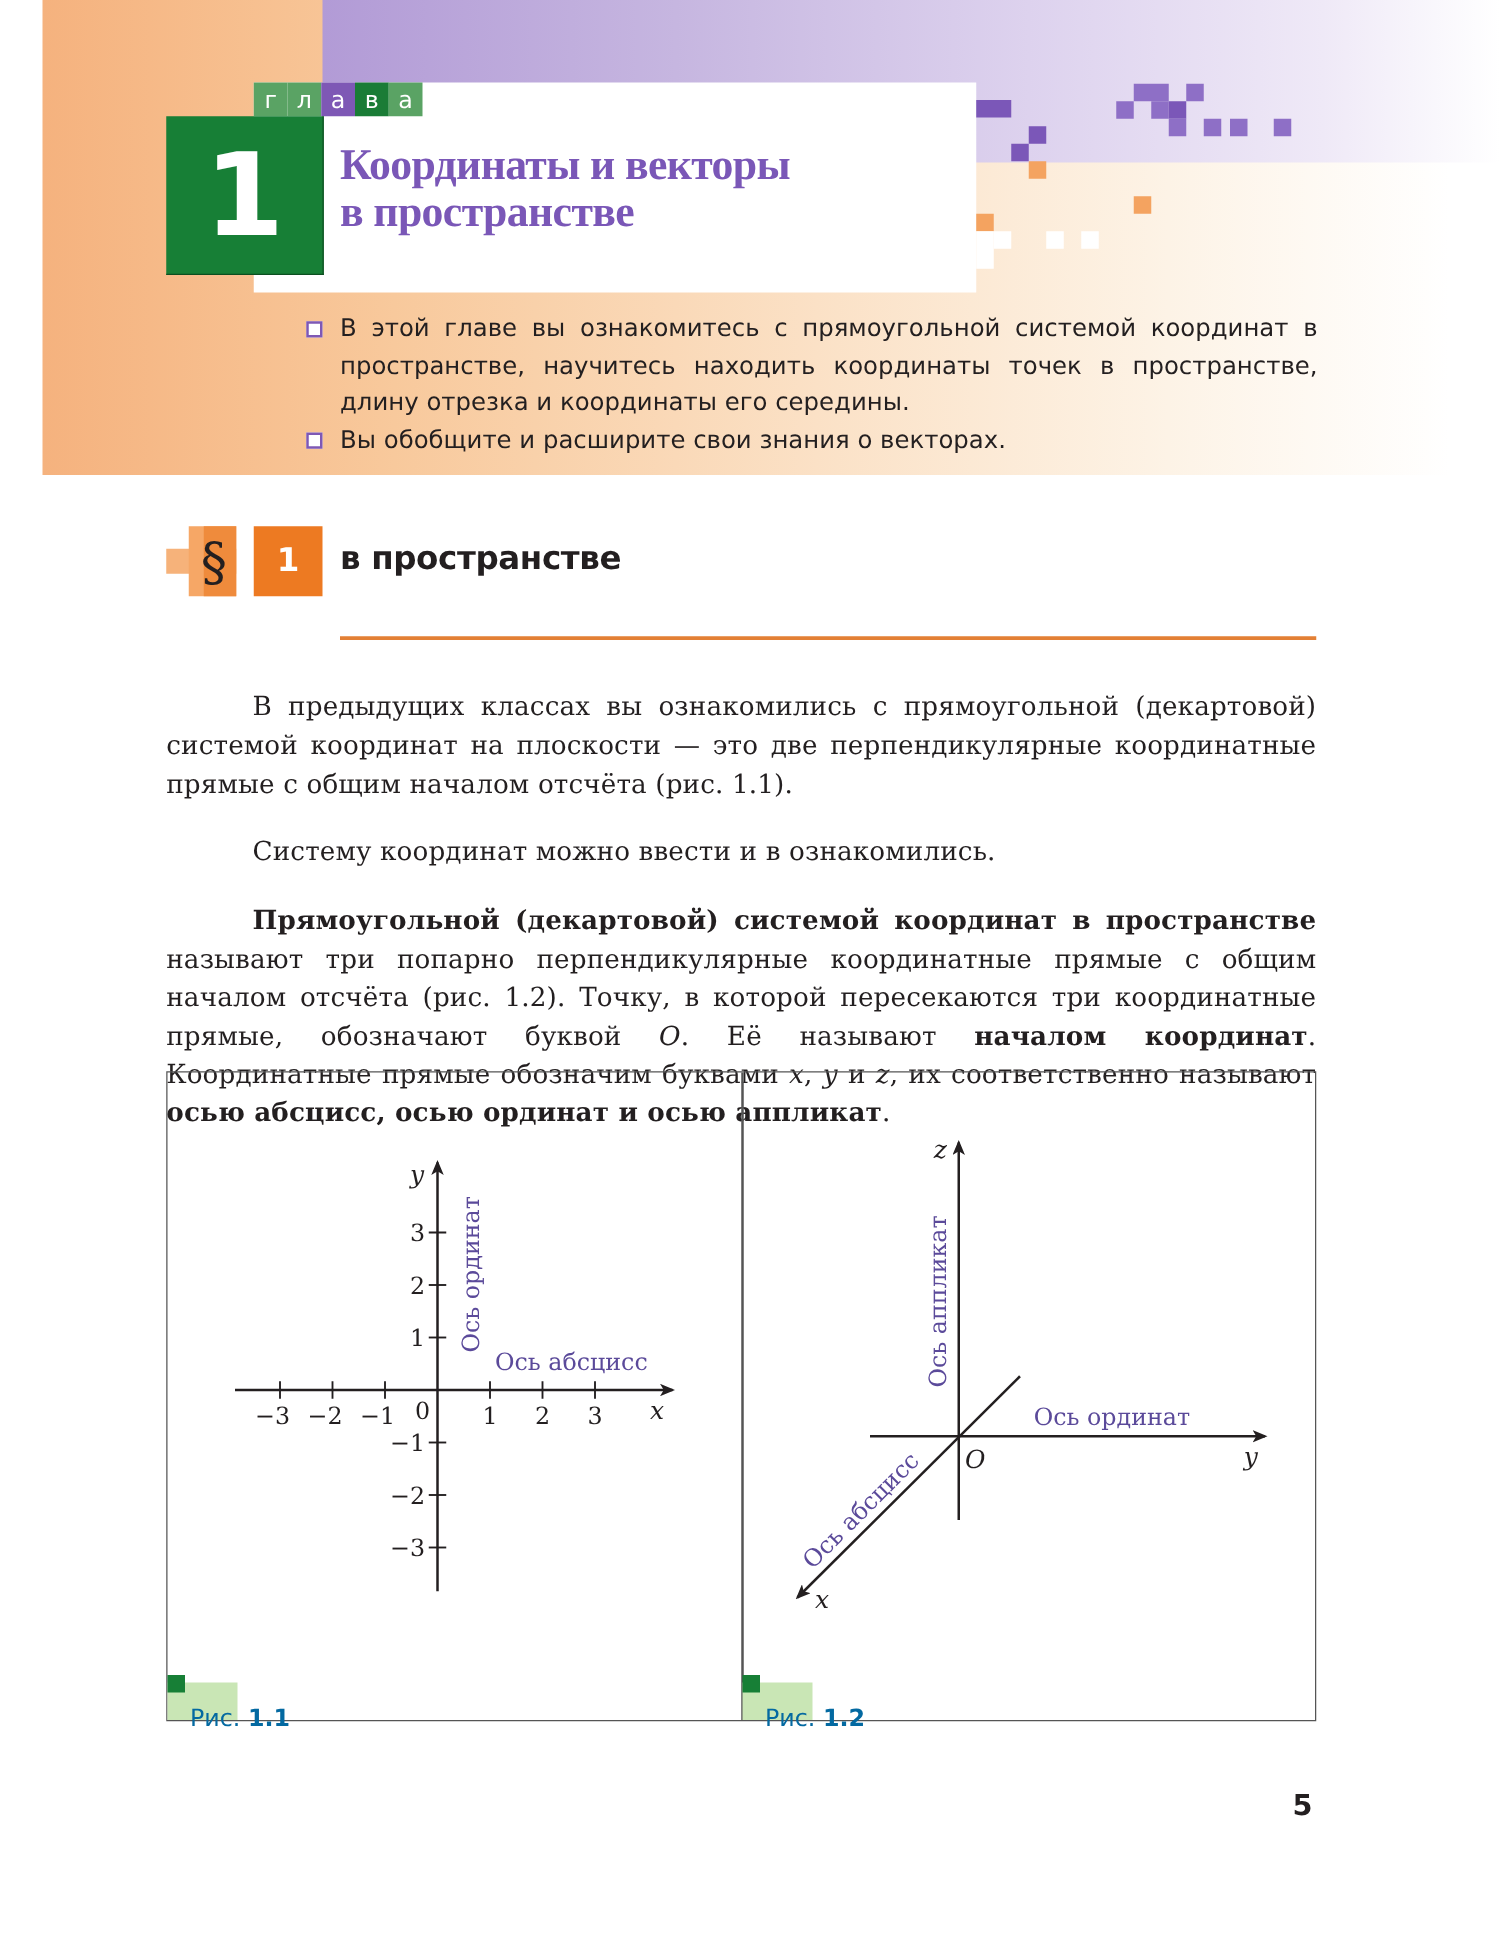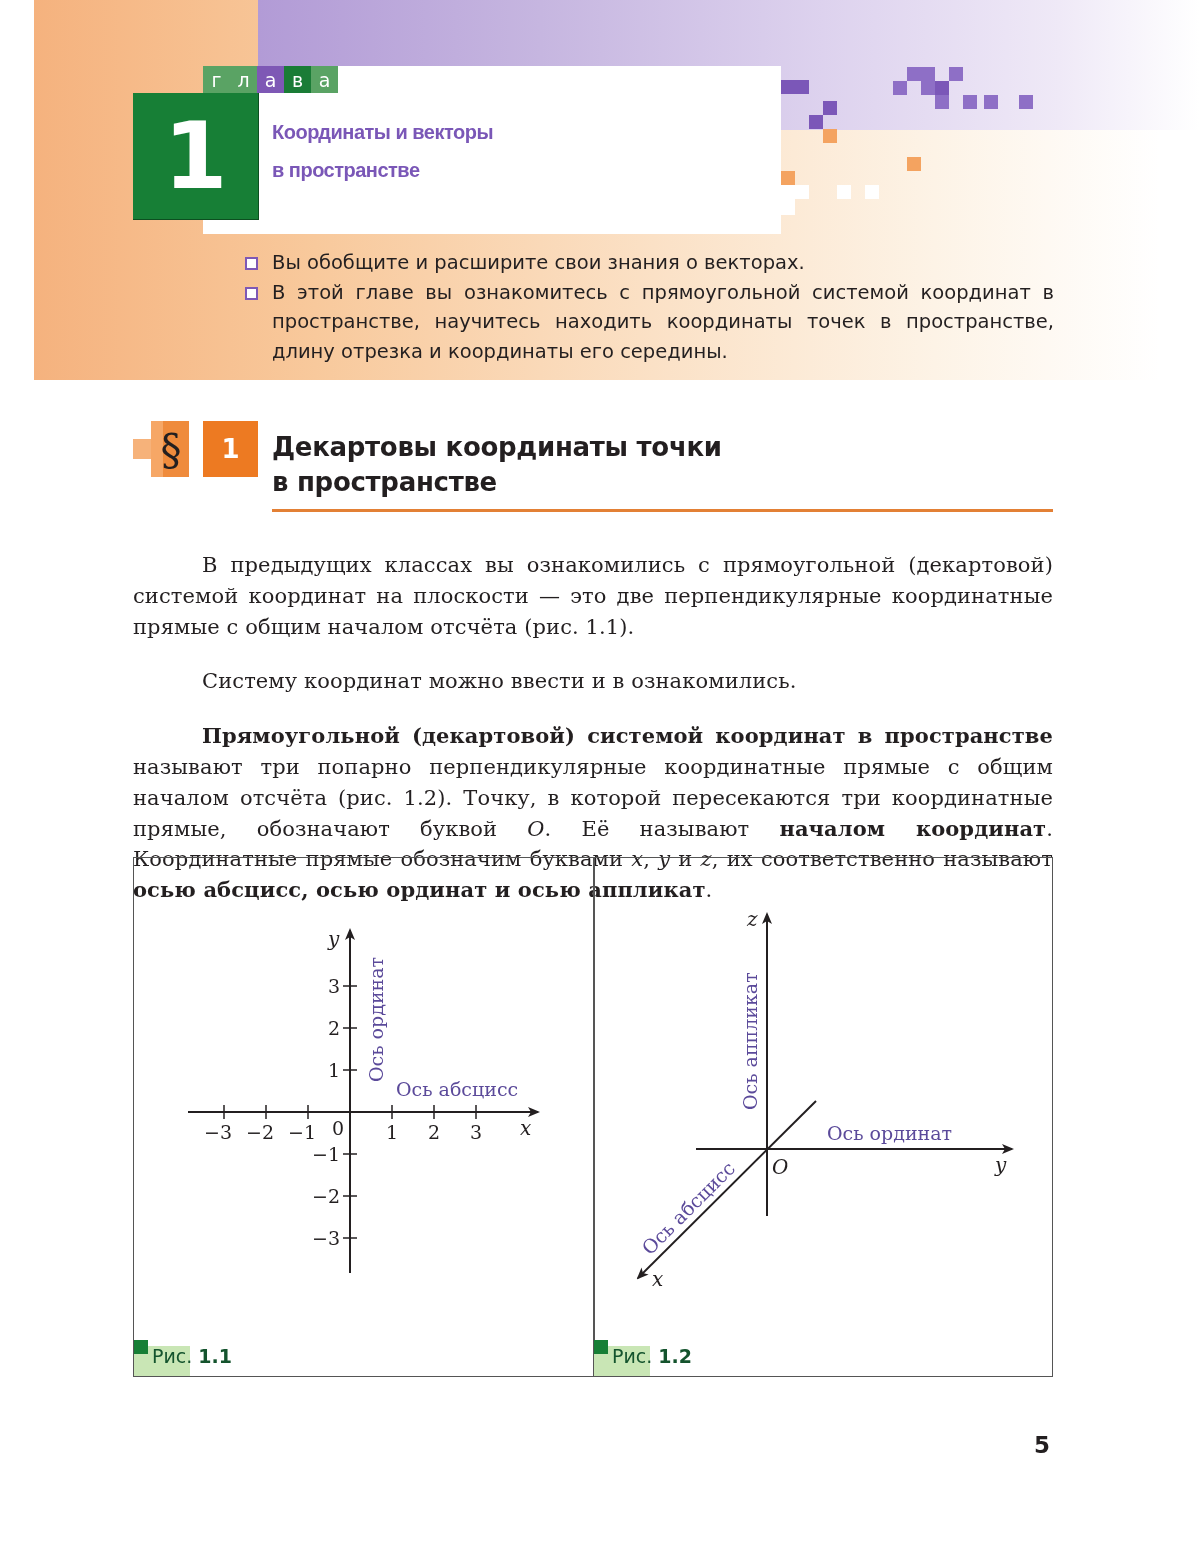--- a/index.html
+++ b/index.html
@@ -20,21 +20,21 @@
     .glava { position: absolute; left: 203px; top: 66px; height: 27px; display: flex; }
     .glava span { width: 27px; height: 27px; display: flex; align-items: center; justify-content: center;
       color: #fff; font-size: 19px; font-family: "DejaVu Sans", sans-serif; }
     .gl-g1 { background: #5aa364; } .gl-g2 { background: #5aa364; } .gl-p { background: #7e58b5; }
     .gl-g3 { background: #1a7c36; } .gl-g4 { background: #5aa364; }
 
     .chap-num { position: absolute; left: 133px; top: 93px; width: 126px; height: 127px; background: #177f36;
       color: #ffffff; font-family: "DejaVu Sans", sans-serif; font-weight: bold; font-size: 92px;
       display: flex; align-items: center; justify-content: center; border-bottom: 1px solid #0c4f20; border-right: 1px solid #0c4f20; }
     .chap-title { position: absolute; left: 272px; top: 113px; width: 500px; color: #7a57b7;
-      font-family: Liberation Sans, sans-serif; font-weight: bold; font-size: 20px; line-height: 38px; letter-spacing: -0.5px; }
+      font-family: Liberation Serif, serif; font-weight: bold; font-size: 35px; line-height: 38px; letter-spacing: -0.5px; }
 
     .intro { position: absolute; left: 244px; top: 248px; width: 810px; font-family: "DejaVu Sans", sans-serif;
       font-size: 19.5px; line-height: 29.5px; color: #231f20; }
     .intro-item { position: relative; padding-left: 28px; text-align: justify; }
     .intro-item .bullet { position: absolute; left: 1px; top: 9px; width: 13px; height: 13px; border: 2px solid #7e58b5; background: #fff; }
 
     
     .sec-icon { position: absolute; left: 133px; top: 421px; width: 56px; height: 56px; }
     .sec-icon .b1 { position: absolute; left: 0; top: 18px; width: 56px; height: 20px; background: #f6b27a; }
     .sec-icon .b2 { position: absolute; left: 18px; top: 0; width: 38px; height: 56px; background: #f6a766; }
@@ -54,21 +54,21 @@
     .body-text b { font-weight: bold; }
     .body-text i { font-style: italic; }
 
     
     .figs { position: absolute; left: 133px; top: 857px; width: 920px; height: 520px; border: 1.5px solid #555; }
     .fig-div { position: absolute; left: 459px; top: 0; width: 1.5px; height: 100%; background: #555; }
     .fig-svg { position: absolute; top: 0; width: 459px; height: 518px; }
     .cap { position: absolute; top: 482px; height: 36px; }
     .cap .sq { position: absolute; left: 0; top: 0; width: 14px; height: 14px; background: #177f36; }
     .cap .bg { position: absolute; left: 0; top: 6px; width: 56px; height: 30px; background: #c9e6b5; }
-    .cap .txt { position: absolute; left: 18px; top: 5px; white-space: nowrap; font-family: "DejaVu Sans", sans-serif; font-size: 19px; color: #14532d; }
+    .cap .txt { position: absolute; left: 18px; top: 24px; white-space: nowrap; font-family: "DejaVu Sans", sans-serif; font-size: 19px; color: #0369a1; }
     .cap .txt b { font-weight: bold; }
 
     .page-num { position: absolute; left: 1034px; top: 1432px; font-family: "DejaVu Sans", sans-serif; font-weight: bold; font-size: 23px; color: #231f20; }
 
     svg text { font-family: "DejaVu Serif", serif; }
   </style>
 </head>
 <body>
 
 <div class="hdr-orange"></div>
@@ -106,37 +106,36 @@
 </div>
 <div class="chap-num">1</div>
 <div class="chap-title">
   <div>Координаты и векторы</div>
   <div>в пространстве</div>
 </div>
 
 <div class="intro">
   <div class="intro-item">
     <span class="bullet"></span>
-    <span>Вы обобщите и расширите свои знания о векторах.</span>
+    <span>В этой главе вы ознакомитесь с прямоугольной системой координат в пространстве, научитесь находить координаты точек в пространстве, длину отрезка и координаты его середины.</span>
   </div>
   <div class="intro-item">
     <span class="bullet"></span>
-    <span>В этой главе вы ознакомитесь с прямоугольной системой координат в пространстве, научитесь находить координаты точек в пространстве, длину отрезка и координаты его середины.</span>
+    <span>Вы обобщите и расширите свои знания о векторах.</span>
   </div>
 </div>
 
 <div class="sec-icon">
   <div class="b1"></div>
     <div class="b2"></div>
     <div class="b3"></div>
   <div class="sym">§</div>
 </div>
 <div class="sec-num">1</div>
 <div class="sec-title">
-  <div>Декартовы координаты точки</div>
   <div>в пространстве</div>
 </div>
 <div class="sec-rule"></div>
 
 <div class="body-text">
   <p>В предыдущих классах вы ознакомились с прямоугольной (декартовой) системой координат на плоскости — это две перпендикулярные координатные прямые с общим началом отсчёта (рис. 1.1).</p>
   <p>Систему координат можно ввести и в ознакомились.</p>
   <p><b>Прямоугольной (декартовой) системой координат в пространстве</b><span> называют три попарно перпендикулярные координатные прямые с общим началом отсчёта (рис. 1.2). Точку, в которой пересекаются три координатные прямые, обозначают буквой </span><i>O</i><span>. Её называют </span><b>началом координат</b><span>. Координатные прямые обозначим буквами </span><i>x</i><span>, </span><i>y</i><span> и </span><i>z</i><span>, их соответственно называют </span><b>осью абсцисс, осью ординат и осью аппликат</b><span>.</span></p>
 </div>
 

